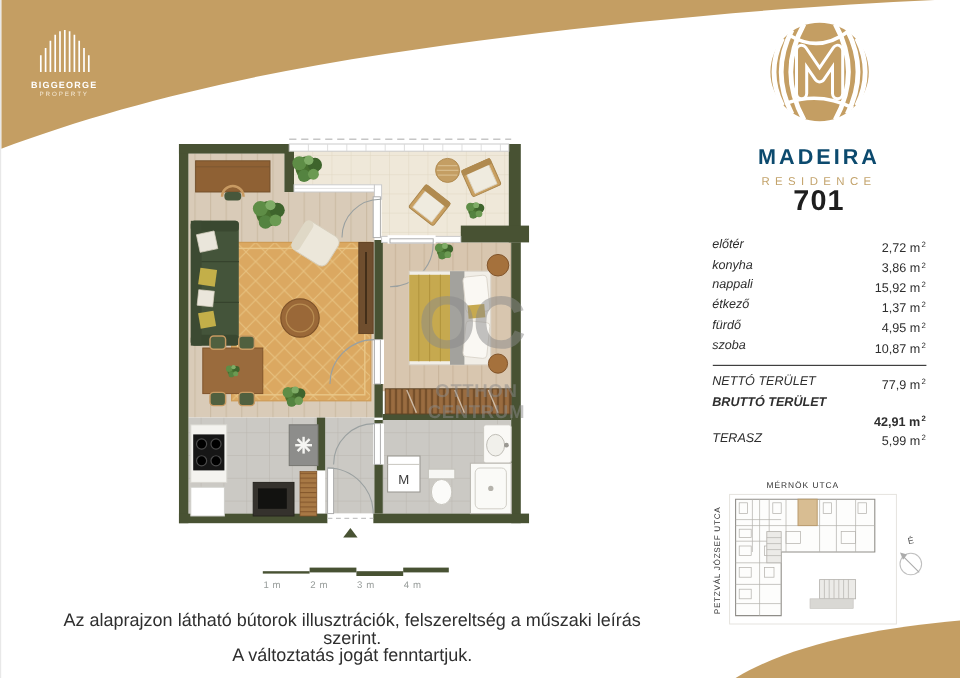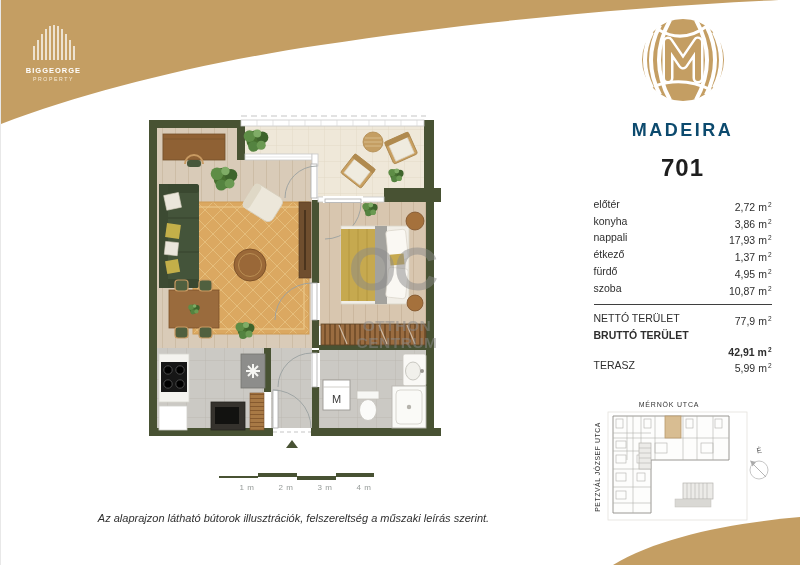--- a/index.html
+++ b/index.html
@@ -19,34 +19,34 @@
 
   
   .panel{left:593px;top:16px;width:178px;}
   .m-logo{text-align:center;}
   .m-name{font-size:18px;font-weight:bold;letter-spacing:2.5px;color:#0c4a6e;margin-top:12px;}
   .m-sub{font-size:9.5px;letter-spacing:4.5px;color:#C3A36B;margin-top:4px;}
   .unit-no{left:593px;top:154px;width:178px;text-align:center;font-size:24px;font-weight:bold;
            letter-spacing:1px;color:#1E1E1E;}
   .areas{left:593px;top:198px;width:178px;font-size:10.5px;color:#2E2E2E;}
   .row{display:flex;justify-content:space-between;line-height:13.7px;}
-  .row .rlabel{text-align:left;}
+  .row .rlabel{text-align:left;font-style:italic;}
   .row .rvalue{text-align:right;white-space:nowrap;}
   .row sup{font-size:6.5px;vertical-align:4px;margin-left:1px;}
   .rule{border-top:1px solid #3F3F3F;margin:6px 0 7px 0;height:0;}
   .bold{font-weight:bold;flex-direction:column;}
 
   
   .scalebar{left:218px;top:470px;width:158px;height:26px;}
   .seg{position:absolute;background:#485233;}
-  .slabel{position:absolute;top:13px;font-size:8px;color:#969B99;letter-spacing:0.5px;margin-left:20px;}
-
-  
-  .disclaimer{left:35px;top:511px;width:516px;text-align:center;font-size:11px;
-              color:#2F2F2F;line-height:14.5px;font-style:italic;}
+  .slabel{position:absolute;top:13px;font-size:8px;color:#969B99;letter-spacing:0.5px;}
+
+  
+  .disclaimer{left:35px;top:511px;width:516px;text-align:center;font-size:15px;
+              color:#2F2F2F;line-height:14.5px;}
 
   
   .siteplan{left:588px;top:393px;width:212px;height:132px;}
 </style>
 </head>
 <body>
 
 <div class="page">
 
   <svg class="abs" id="swoosh-top" viewBox="0 0 800 565">
@@ -87,36 +87,37 @@
         <path d="M57,4 Q79,44 57,84"></path>
         <path d="M67,9 Q85,44 67,79"></path>
         <path d="M75,16 Q89,44 75,72"></path>
         <path d="M20,14 Q44,28 68,10" stroke-width="3"></path>
         <path d="M16,70 Q44,60 72,74" stroke-width="3"></path>
       </g>
       <path d="M29,62 L29,26 L44,48 L59,26 L59,62" fill="none" stroke="#FFFFFF" stroke-width="11" stroke-linejoin="round" stroke-linecap="round"></path>
       <path d="M29,62 L29,26 L44,48 L59,26 L59,62" fill="none" stroke="#C49E63" stroke-width="6" stroke-linejoin="round" stroke-linecap="round"></path>
     </svg>
     <div class="m-name">MADEIRA</div>
+    <div class="m-sub">RESIDENCE</div>
   </div>
 
   <div class="abs unit-no">701</div>
 
   <div class="abs areas">
     <div class="row">
       <span class="rlabel">előtér</span>
       <span class="rvalue"><span>2,72</span>&nbsp;<span>m</span><sup>2</sup></span>
     </div>
     <div class="row">
       <span class="rlabel">konyha</span>
       <span class="rvalue"><span>3,86</span>&nbsp;<span>m</span><sup>2</sup></span>
     </div>
     <div class="row">
       <span class="rlabel">nappali</span>
-      <span class="rvalue"><span>17,93</span>&nbsp;<span>m</span><sup>2</sup></span>
+      <span class="rvalue"><span>15,92</span>&nbsp;<span>m</span><sup>2</sup></span>
     </div>
     <div class="row">
       <span class="rlabel">étkező</span>
       <span class="rvalue"><span>1,37</span>&nbsp;<span>m</span><sup>2</sup></span>
     </div>
     <div class="row">
       <span class="rlabel">fürdő</span>
       <span class="rvalue"><span>4,95</span>&nbsp;<span>m</span><sup>2</sup></span>
     </div>
     <div class="row">
@@ -403,15 +404,16 @@
     <g>
       <text x="170" y="60" text-anchor="middle" font-size="7.5" fill="#555555" transform="rotate(-12 170 57)">É</text>
       <circle cx="170" cy="77" r="9" fill="none" stroke="#C0C0C0" stroke-width="0.9"></circle>
       <line x1="163" y1="70" x2="177" y2="84" stroke="#ABABAB" stroke-width="0.9"></line>
       <polygon points="161,67.5 167,69 163.5,73.5" fill="#ABABAB"></polygon>
     </g>
   </svg>
 
   <div class="abs disclaimer">
     <div>Az alaprajzon látható bútorok illusztrációk, felszereltség a műszaki leírás szerint.</div>
+    <div>A változtatás jogát fenntartjuk.</div>
   </div>
 
 </div>
 
 </body></html>

